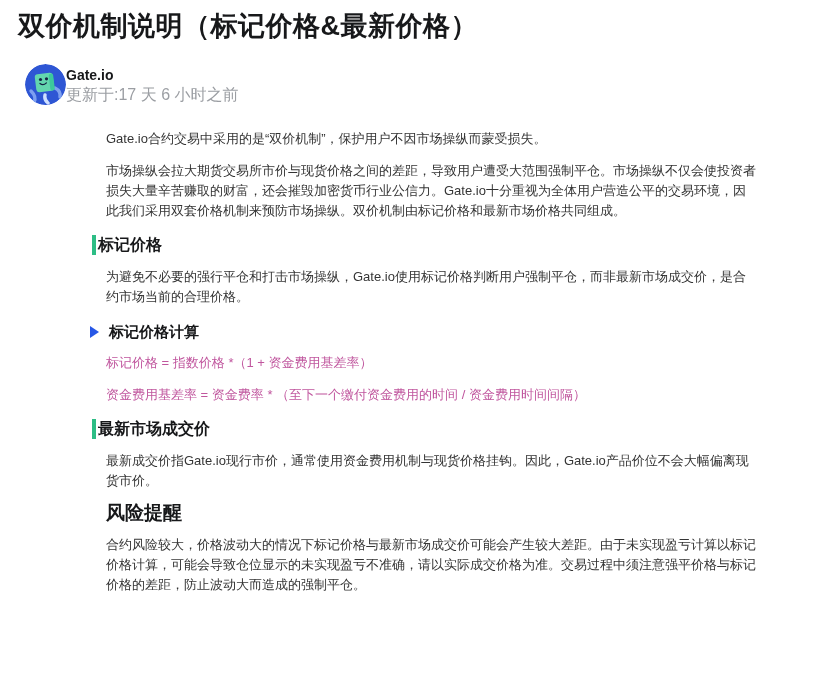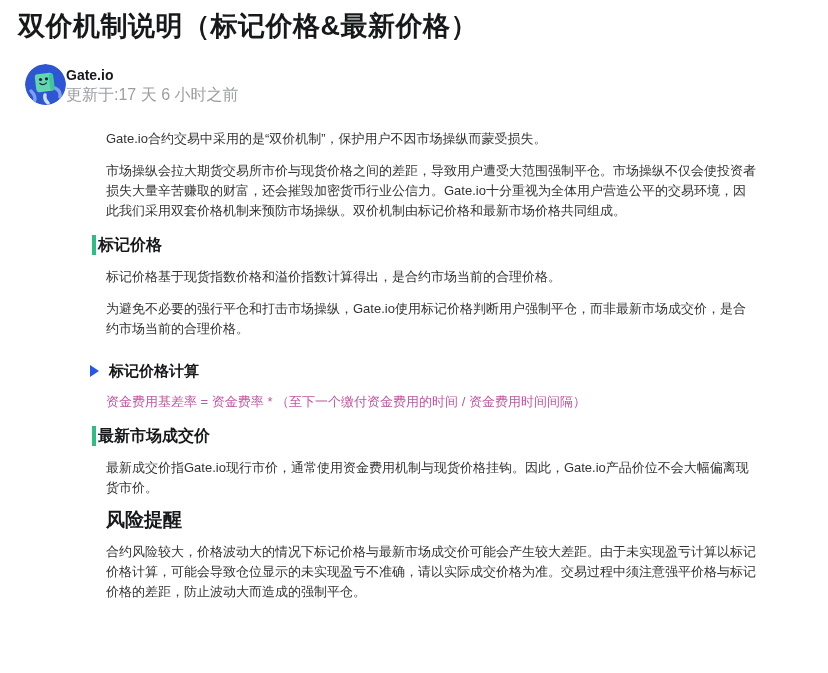--- a/index.html
+++ b/index.html
@@ -65,21 +65,21 @@
     border-left: 4px solid var(--accent-green, #2dbd85);
     padding-left: 2px;
     margin: 14px 0 12px -14px;
   }
 
   h3.sub-heading {
     font-size: 15px;
     line-height: 19px;
     font-weight: 700;
     color: #17181a;
-    margin: 22px 0 12px -16px;
+    margin: 15px 0 12px -16px;
     display: flex;
     align-items: center;
   }
   .triangle-icon {
     display: inline-block;
     width: 0; height: 0;
     border-top: 6px solid transparent;
     border-bottom: 6px solid transparent;
     border-left: 9px solid var(--accent-blue, #2757e6);
     margin-right: 10px;
@@ -123,30 +123,30 @@
   </div>
 
   <div class="content">
 
     <p>Gate.io合约交易中采用的是“双价机制”，保护用户不因市场操纵而蒙受损失。</p>
 
     <p>市场操纵会拉大期货交易所市价与现货价格之间的差距，导致用户遭受大范围强制平仓。市场操纵不仅会使投资者损失大量辛苦赚取的财富，还会摧毁加密货币行业公信力。Gate.io十分重视为全体用户营造公平的交易环境，因此我们采用双套价格机制来预防市场操纵。双价机制由标记价格和最新市场价格共同组成。</p>
 
     <h2 class="section-heading">标记价格</h2>
 
-    <p>标记价格基于现货指数价格和溢价指数计算得出，是合约市场当前的合理价格。</p>
 
     <p>为避免不必要的强行平仓和打击市场操纵，Gate.io使用标记价格判断用户强制平仓，而非最新市场成交价，是合约市场当前的合理价格。</p>
 
 
     <h3 class="sub-heading">
       <span class="triangle-icon"></span>
       <span>标记价格计算</span>
     </h3>
 
+    <p class="formula">标记价格 = 指数价格 *（1 + 资金费用基差率）</p>
 
     <p class="formula">资金费用基差率 = 资金费率 * （至下一个缴付资金费用的时间 / 资金费用时间间隔）</p>
 
     <h2 class="section-heading">最新市场成交价</h2>
 
     <p>最新成交价指Gate.io现行市价，通常使用资金费用机制与现货价格挂钩。因此，Gate.io产品价位不会大幅偏离现货市价。</p>
 
     <p class="risk-title">风险提醒</p>
 
     <p>合约风险较大，价格波动大的情况下标记价格与最新市场成交价可能会产生较大差距。由于未实现盈亏计算以标记价格计算，可能会导致仓位显示的未实现盈亏不准确，请以实际成交价格为准。交易过程中须注意强平价格与标记价格的差距，防止波动大而造成的强制平仓。</p>

